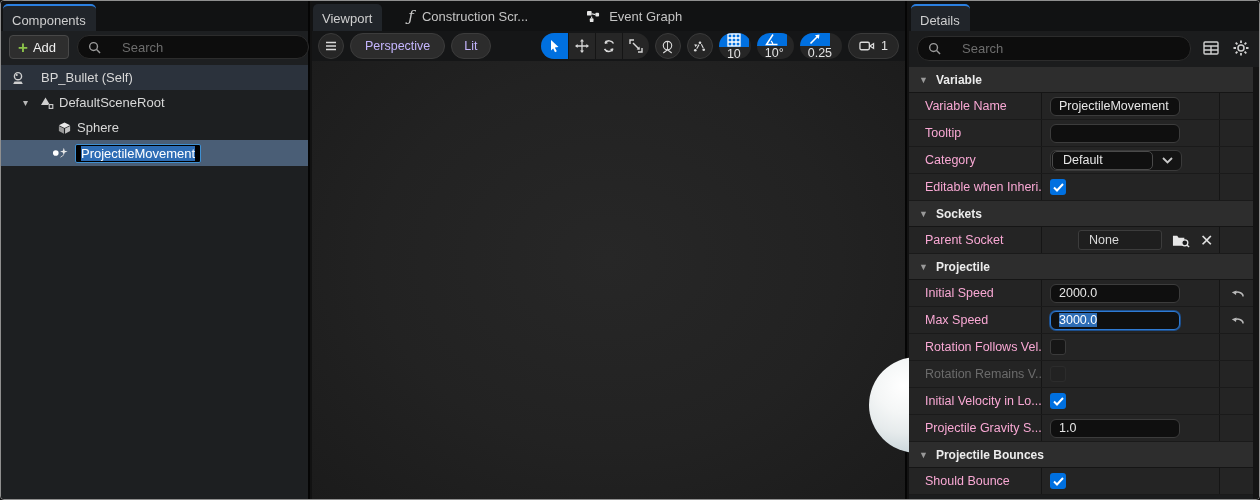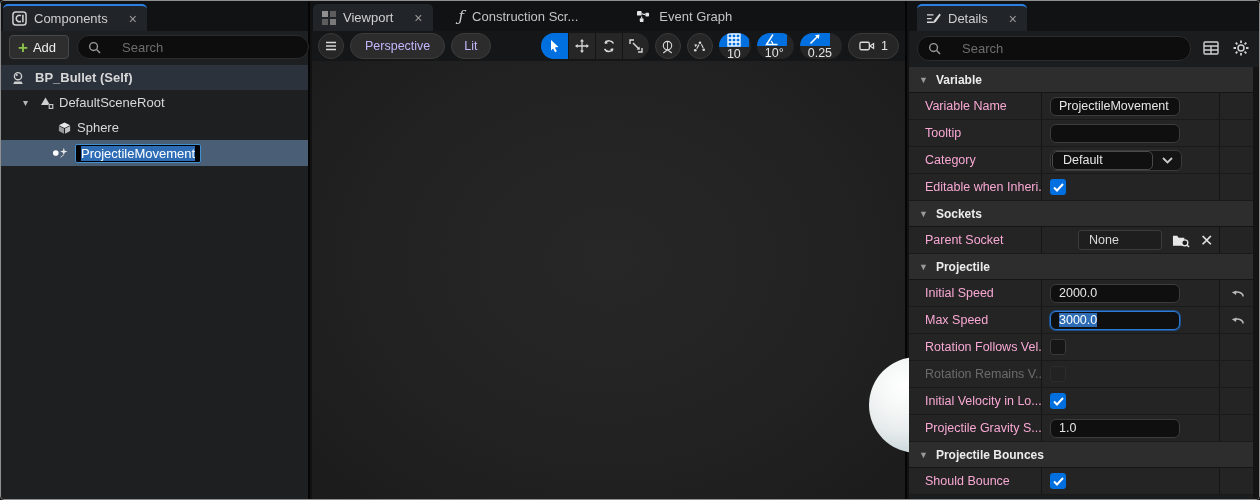--- a/index.html
+++ b/index.html
@@ -10,21 +10,21 @@
     background: #121212;
     color: #c8c8c8;
     overflow: hidden;
     border: 1px solid #8f8f8f;
     border-radius: 4px;
   }
   svg { display:block; }
 
   
   .tabwell { position:absolute; top:0; left:0; right:0; height:30px; background:#111213; display:flex; align-items:flex-end; }
-  .tab { height:27px; display:flex; align-items:center; gap:7px; padding:0 10px 0 9px; font-size:13px; color:#cfcfcf; }
+  .tab { height:27px; display:flex; align-items:center; gap:7px; padding:0 10px 0 9px; font-size:13px; color:#cfcfcf;flex-direction:column; }
   .tab.active { background:#21252a; border-radius:5px 5px 0 0; }
   .tab.focused { border-top:2px solid #2a7fe0; }
   .tab .close { color:#9a9a9a; font-size:14px; margin-left:14px; cursor:pointer; }
   .pillbtn { display:flex; align-items:center; justify-content:center; background:#2c2c2c; border:1px solid #3c3c3c; border-radius:13px; color:#c4b5fd; font-size:12.5px; }
 
   
   #left { position:absolute; left:0; top:0; width:309px; height:500px; background:#1d1f21; border-right:2px solid #050505; }
   #left .toolbar { position:absolute; top:30px; left:0; right:0; height:32px; background:#1d1f21; display:flex; align-items:center; padding:0 8px; gap:8px; }
   .add-btn { display:flex; align-items:center; gap:5px; height:24px; padding:0 12px 0 8px; background:#2e2e2e; border:1px solid #484848; border-radius:4px; color:#efefef; font-size:13px; cursor:pointer; }
   .plus { color:#8bc24a; font-size:17px; font-weight:bold; line-height:1; }
@@ -121,21 +121,21 @@
 
   <div id="tree">
     <div class="trow self">
       <span class="glyph">
         <svg width="14" height="14" viewBox="0 0 14 14">
             <circle cx="7" cy="5.2" r="3.6" fill="none" stroke="#cfcfcf" stroke-width="1.4"></circle>
             <circle cx="5.7" cy="4" r="1.1" fill="#cfcfcf"></circle>
             <path d="M3.5 10.5 L10.5 10.5 L11.8 13 L2.2 13 Z" fill="#cfcfcf"></path>
           </svg>
       </span>
-      <span style="margin-left:8px;font-weight:bold;">BP_Bullet (Self)</span>
+      <span style="margin-left:14px;">BP_Bullet (Self)</span>
     </div>
     <div class="trow root">
       <span class="expander">▾</span>
       <span class="glyph">
         <svg width="15" height="14" viewBox="0 0 15 14">
             <path d="M6.5 1.5 L11 9 L2 9 Z" fill="#cfcfcf"></path>
             <rect x="9.5" y="8" width="5" height="5" fill="#1d1f21"></rect>
             <rect x="10.2" y="8.6" width="3.6" height="3.8" fill="none" stroke="#cfcfcf" stroke-width="1.1"></rect>
           </svg>
       </span>
@@ -307,21 +307,21 @@
     </div>
   </div>
 
   <div id="vp3d">
     <div id="sphere"></div>
   </div>
 </div>
 
 <div id="right">
   <div class="tabwell">
-    <div class="tab active focused" style="margin-left:8px;justify-content:center;">
+    <div class="tab active focused" style="margin-left:2px;">
       <svg width="15" height="14" viewBox="0 0 16 15">
           <g stroke="#d9d9d9" stroke-width="1.4">
             <line x1="1" y1="3" x2="8" y2="3"></line>
             <line x1="1" y1="7" x2="6" y2="7"></line>
             <line x1="1" y1="11" x2="8" y2="11"></line>
           </g>
           <path d="M14.5 1.5 L8.5 9 L7.6 12 L10.4 10.8 L15.8 3.2Z" fill="#d9d9d9"></path>
         </svg>
       <span>Details</span>
       <span class="close">×</span>

